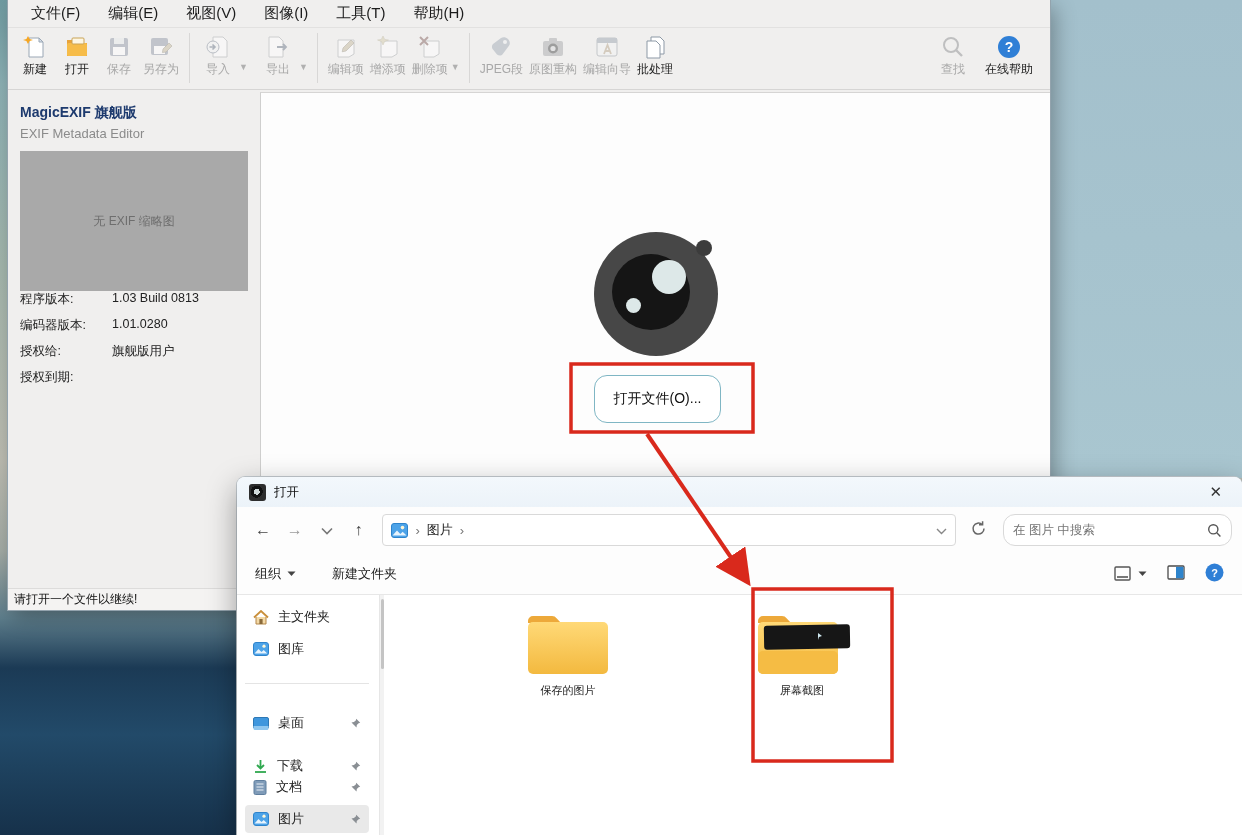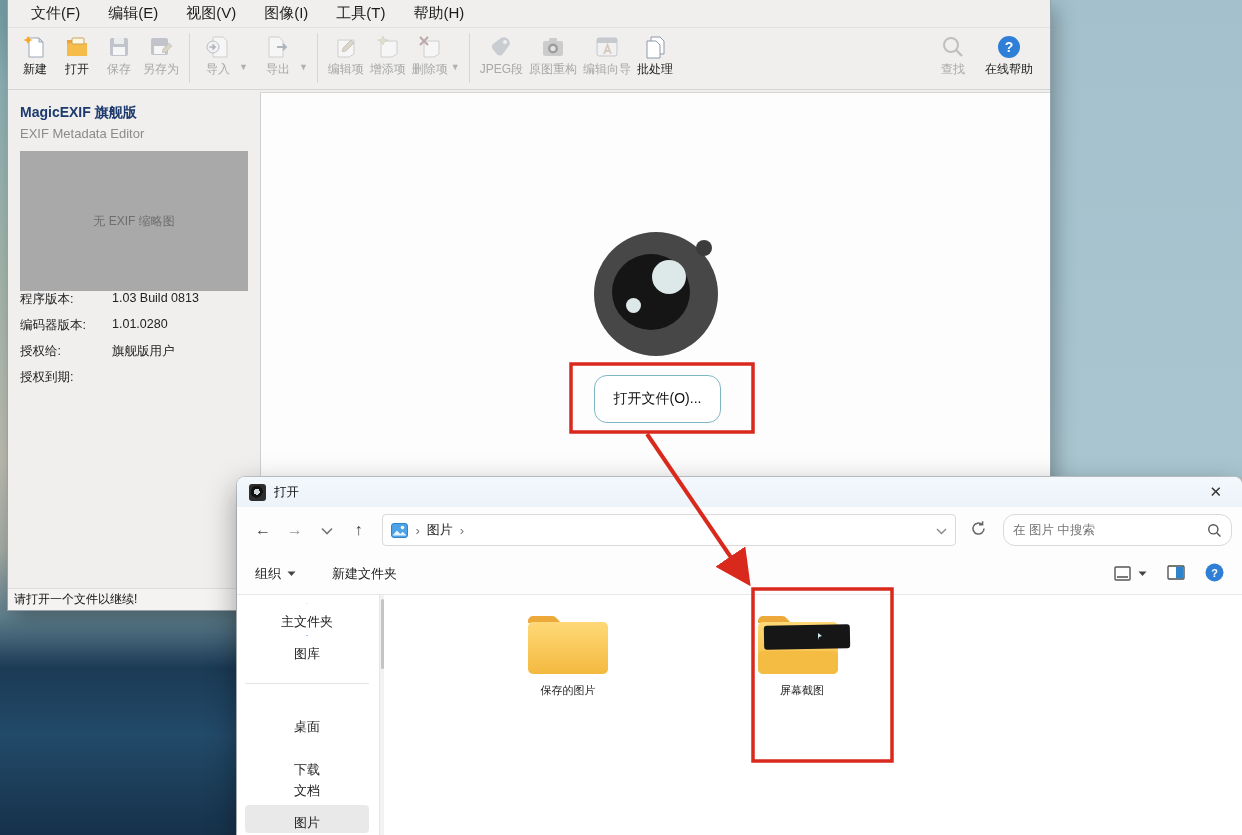--- a/index.html
+++ b/index.html
@@ -93,21 +93,21 @@
     color:#333; font-family:inherit; background:transparent; }
 
   .dlg-toolbar { height:42px; display:flex; align-items:center; padding:0 18px;
     font-size:13px; color:#1c1c1c; border-bottom:1px solid #e7e7e7; background:#fdfdfd; }
   .dlg-tb-item { display:flex; align-items:center; gap:6px; margin-right:36px; }
   .dlg-tb-right { margin-left:auto; display:flex; align-items:center; gap:20px; }
 
   .dlg-body { position:absolute; left:0; top:118px; right:0; bottom:0; display:flex; }
   .dlg-sidebar { width:142px; position:relative; }
   .side-item { position:absolute; left:8px; width:124px; height:28px; border-radius:4px;
-    display:flex; align-items:center; padding:0 8px; gap:9px; font-size:13px; color:#1c1c1c;flex-direction:column; }
+    display:flex; align-items:center; padding:0 8px; gap:9px; font-size:13px; color:#1c1c1c; }
   .side-item.selected { background:#e9e9e9; }
   .side-pin { margin-left:auto; }
   .side-divider { position:absolute; left:8px; width:124px; height:1px; background:#e4e4e4; }
   .dlg-vscroll { width:5px; background:#f2f2f2; border-left:1px solid #e6e6e6; }
   .dlg-vscroll .thumb { width:3px; height:70px; background:#c4c4c4; margin:4px auto 0; border-radius:2px; }
 
   .dlg-files { position:relative; flex:1; }
   .file-item { position:absolute; top:4px; width:104px; height:142px; text-align:center; }
   .file-item .ficon { margin:12px auto 0; display:block; }
   .file-label { font-size:11px; color:#1c1c1c; margin-top:6px; }

